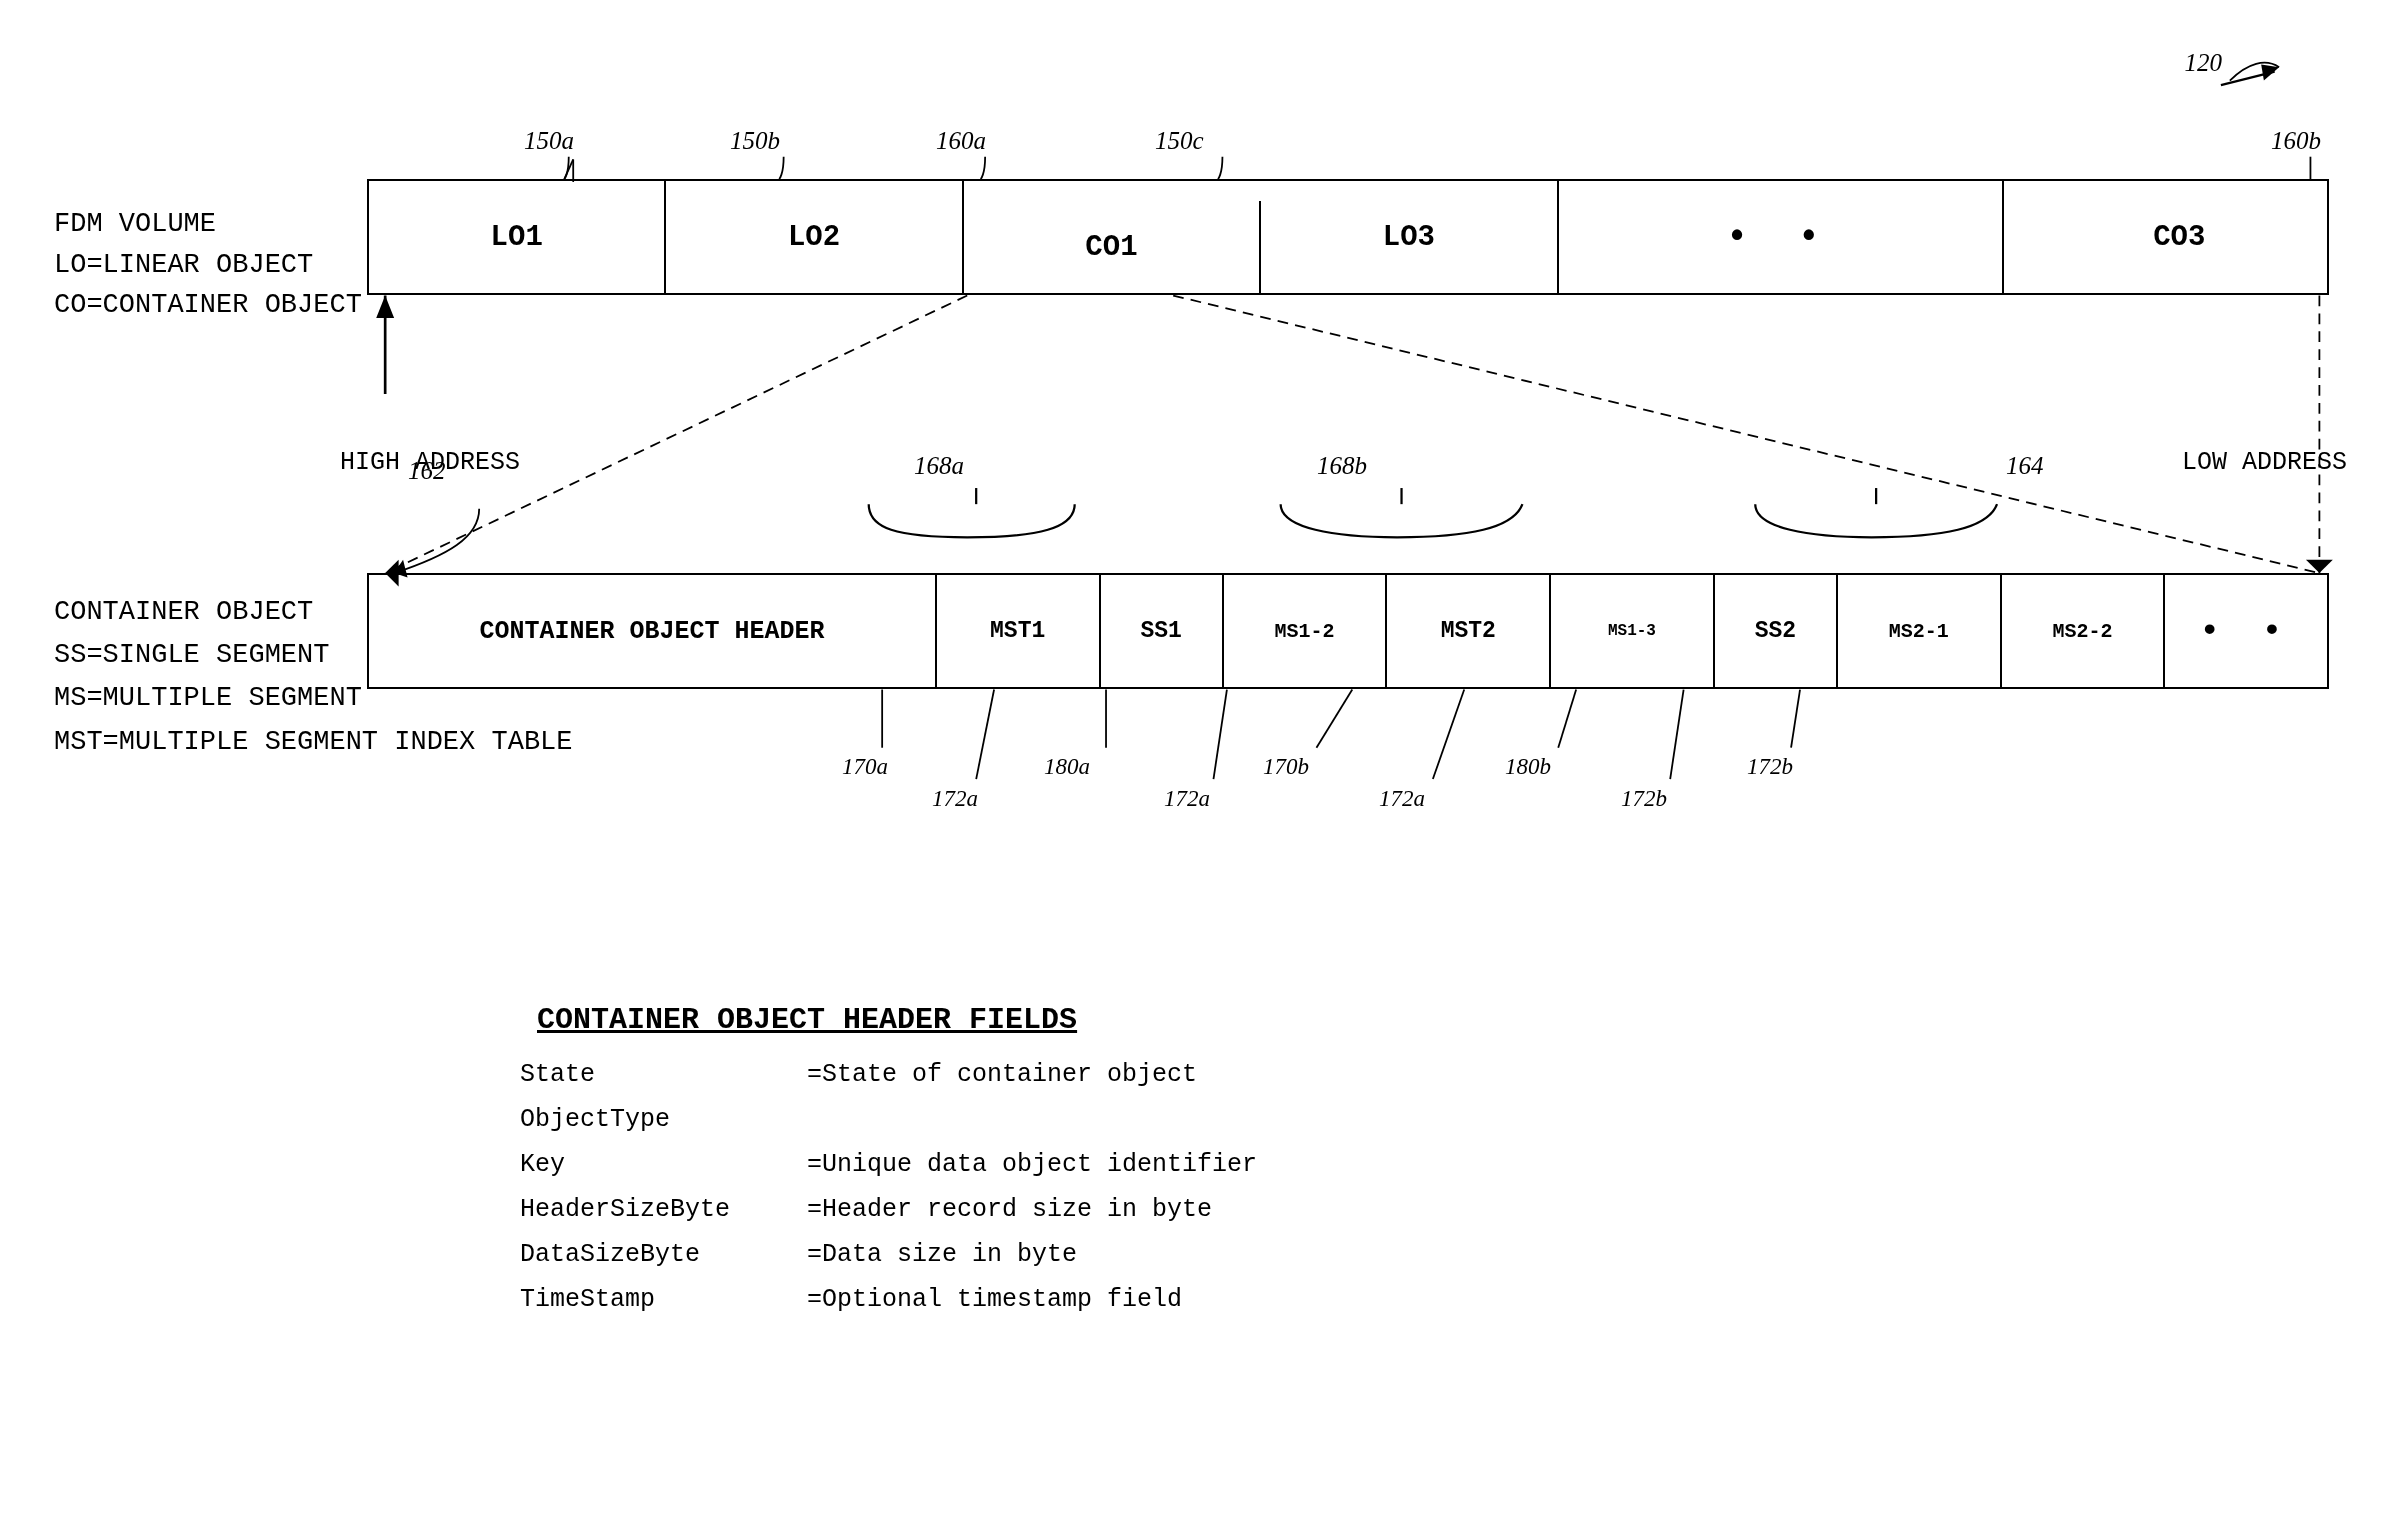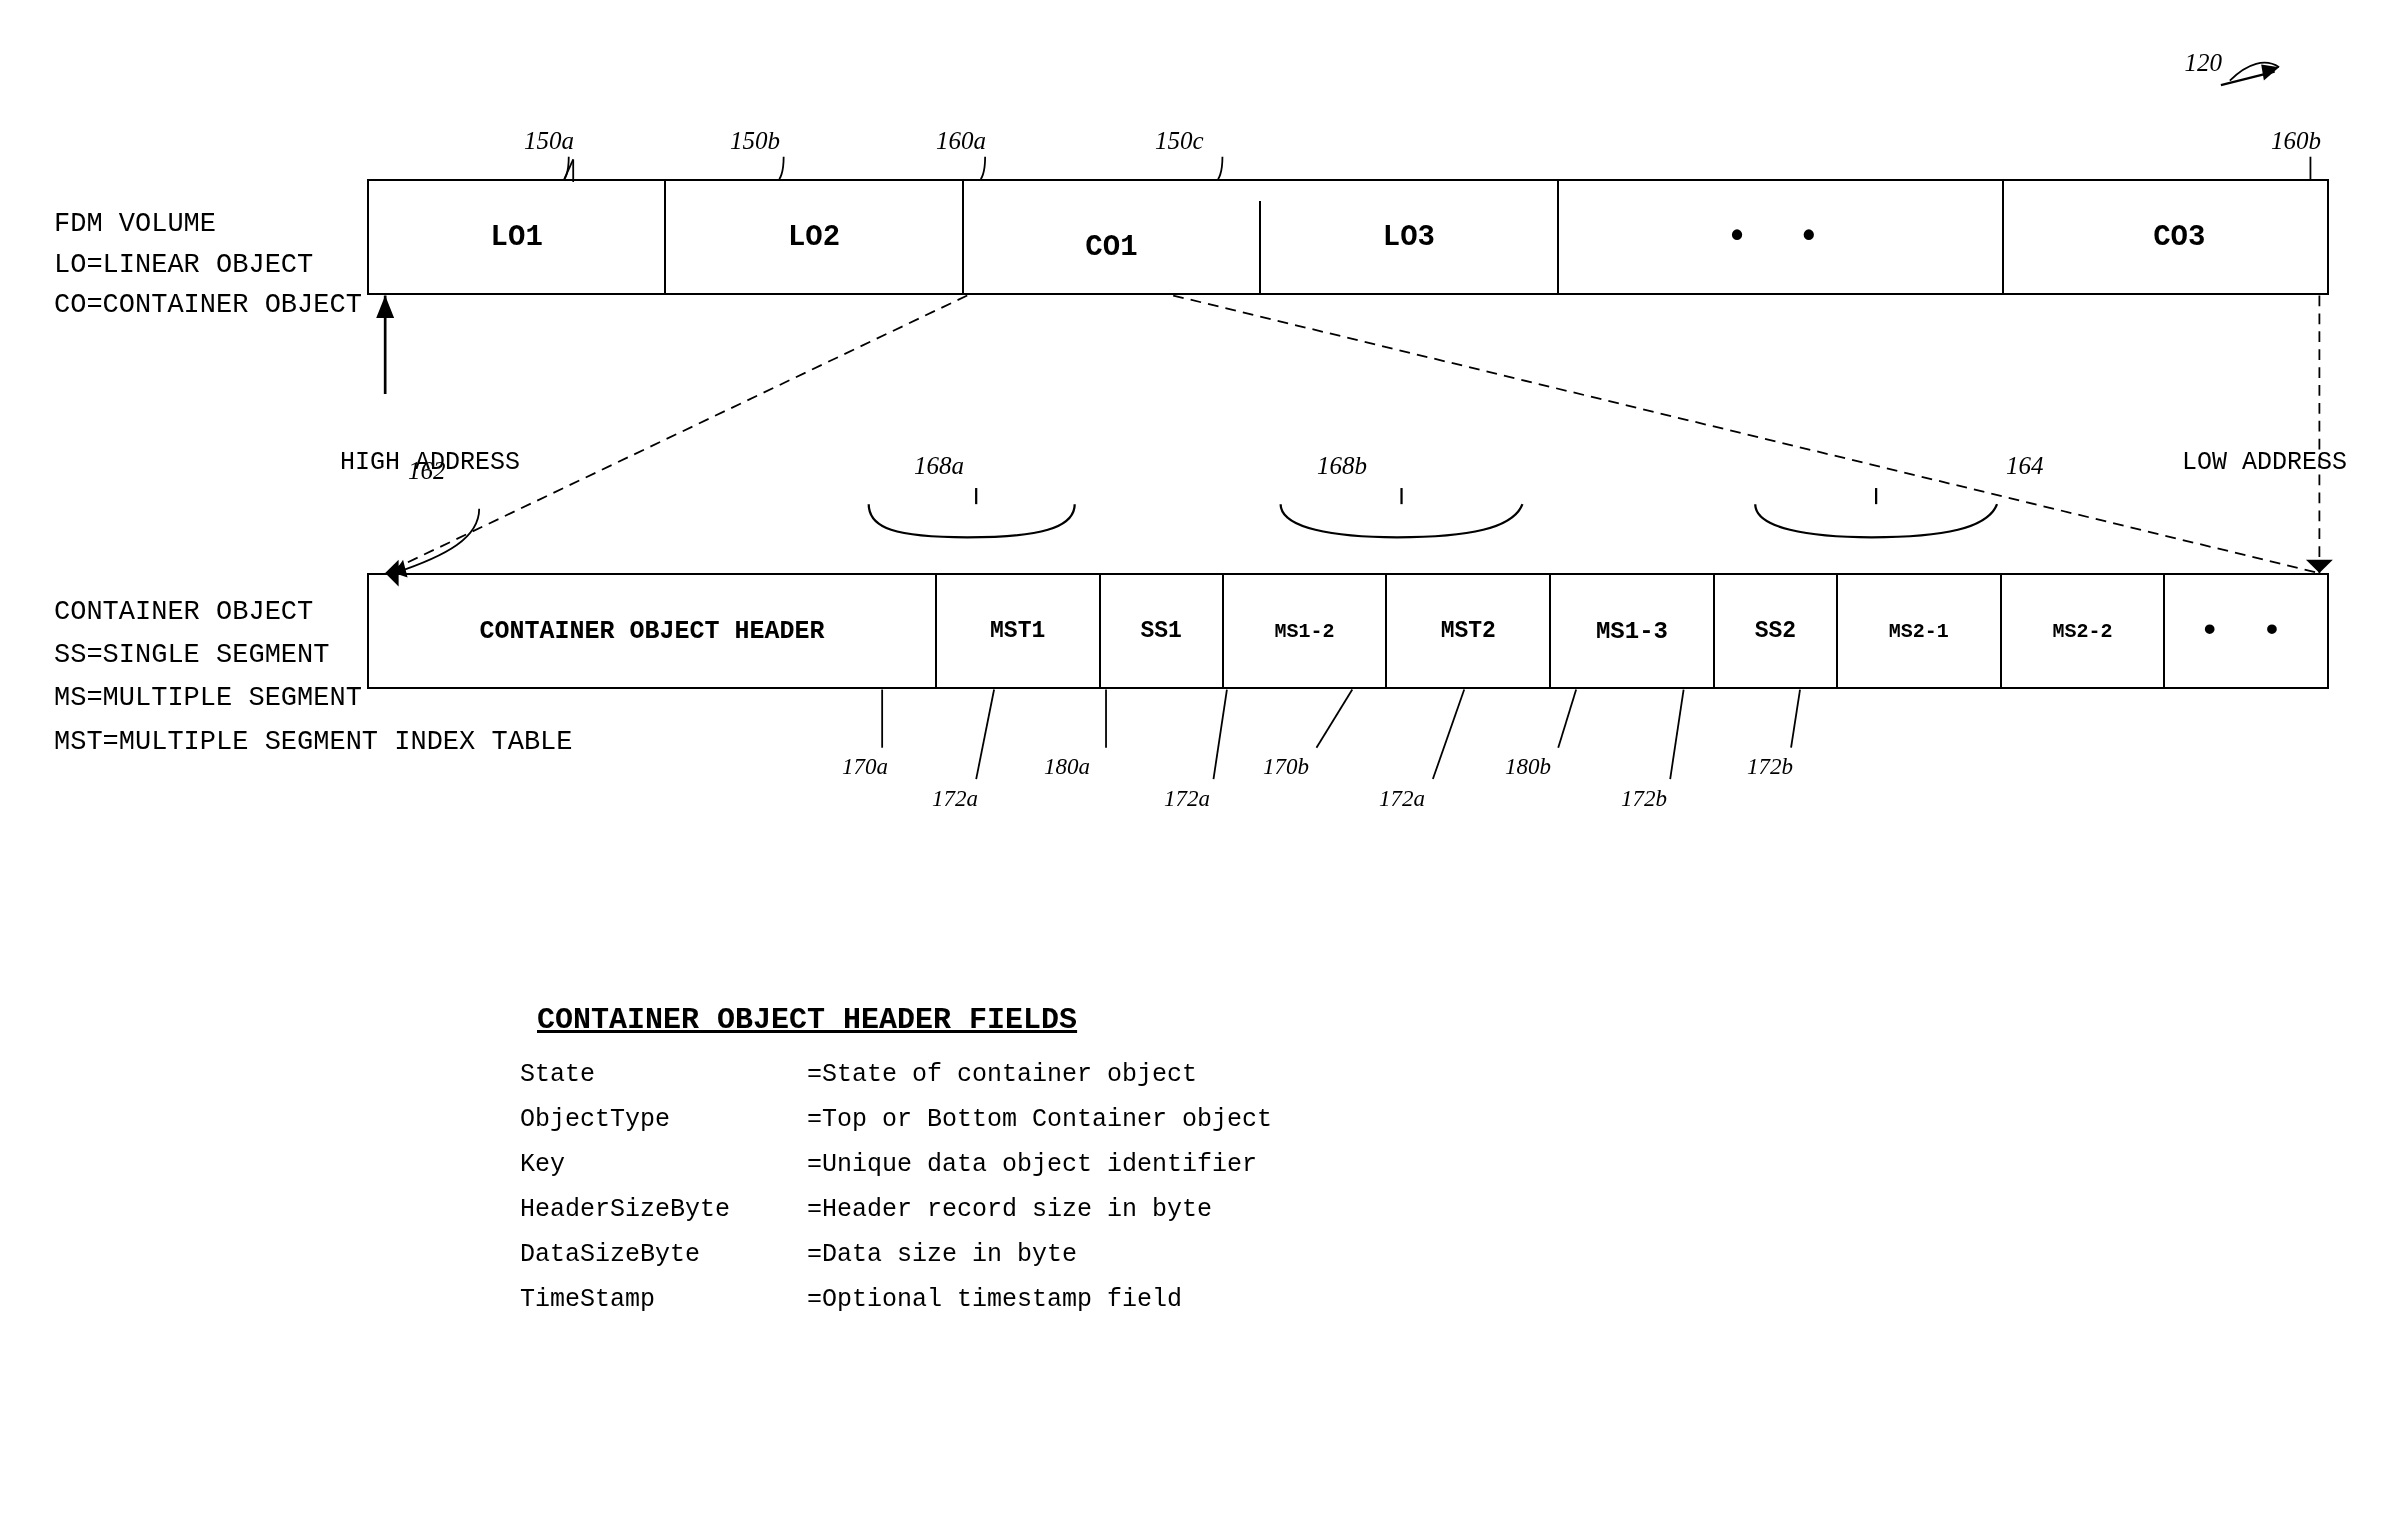--- a/index.html
+++ b/index.html
@@ -259,21 +259,21 @@
     <div>MS=MULTIPLE SEGMENT</div>
     <div>MST=MULTIPLE SEGMENT INDEX TABLE</div>
   </div>
 
   <div class="container-row">
     <div class="con-cell" style="flex:7; font-size:25px;">CONTAINER OBJECT HEADER</div>
     <div class="con-cell" style="flex:2;">MST1</div>
     <div class="con-cell" style="flex:1.5;">SS1</div>
     <div class="con-cell" style="flex:2; font-size:20px;">MS1-2</div>
     <div class="con-cell" style="flex:2;">MST2</div>
-    <div class="con-cell" style="flex:2; font-size:24px;">MS1-3</div>
+    <div class="con-cell" style="flex:2; font-size:16px;">MS1-3</div>
     <div class="con-cell" style="flex:1.5;">SS2</div>
     <div class="con-cell" style="flex:2; font-size:20px;">MS2-1</div>
     <div class="con-cell" style="flex:2; font-size:20px;">MS2-2</div>
     <div class="con-cell" style="flex:2; font-size:34px; letter-spacing:10.7px;">• •</div>
   </div>
 
   <div class="ref-label" style="top:754px; left:842px; font-size:23px;">170<i>a</i></div>
   <div class="ref-label" style="top:786px; left:932px; font-size:23px;">172<i>a</i></div>
   <div class="ref-label" style="top:754px; left:1044px; font-size:23px;">180<i>a</i></div>
   <div class="ref-label" style="top:786px; left:1164px; font-size:23px;">172<i>a</i></div>
@@ -285,21 +285,20 @@
 
   <div class="fields-title">CONTAINER OBJECT HEADER FIELDS</div>
 
   <div class="fields-table">
     <div class="field-row">
       <span class="field-name">State</span>
       <span class="field-value">=State of container object</span>
     </div>
     <div class="field-row">
       <span class="field-name">ObjectType</span>
-      <span class="field-value">=Top or Bottom Container object</span>
     </div>
     <div class="field-row">
       <span class="field-name">Key</span>
       <span class="field-value">=Unique data object identifier</span>
     </div>
     <div class="field-row">
       <span class="field-name">HeaderSizeByte</span>
       <span class="field-value">=Header record size in byte</span>
     </div>
     <div class="field-row">

